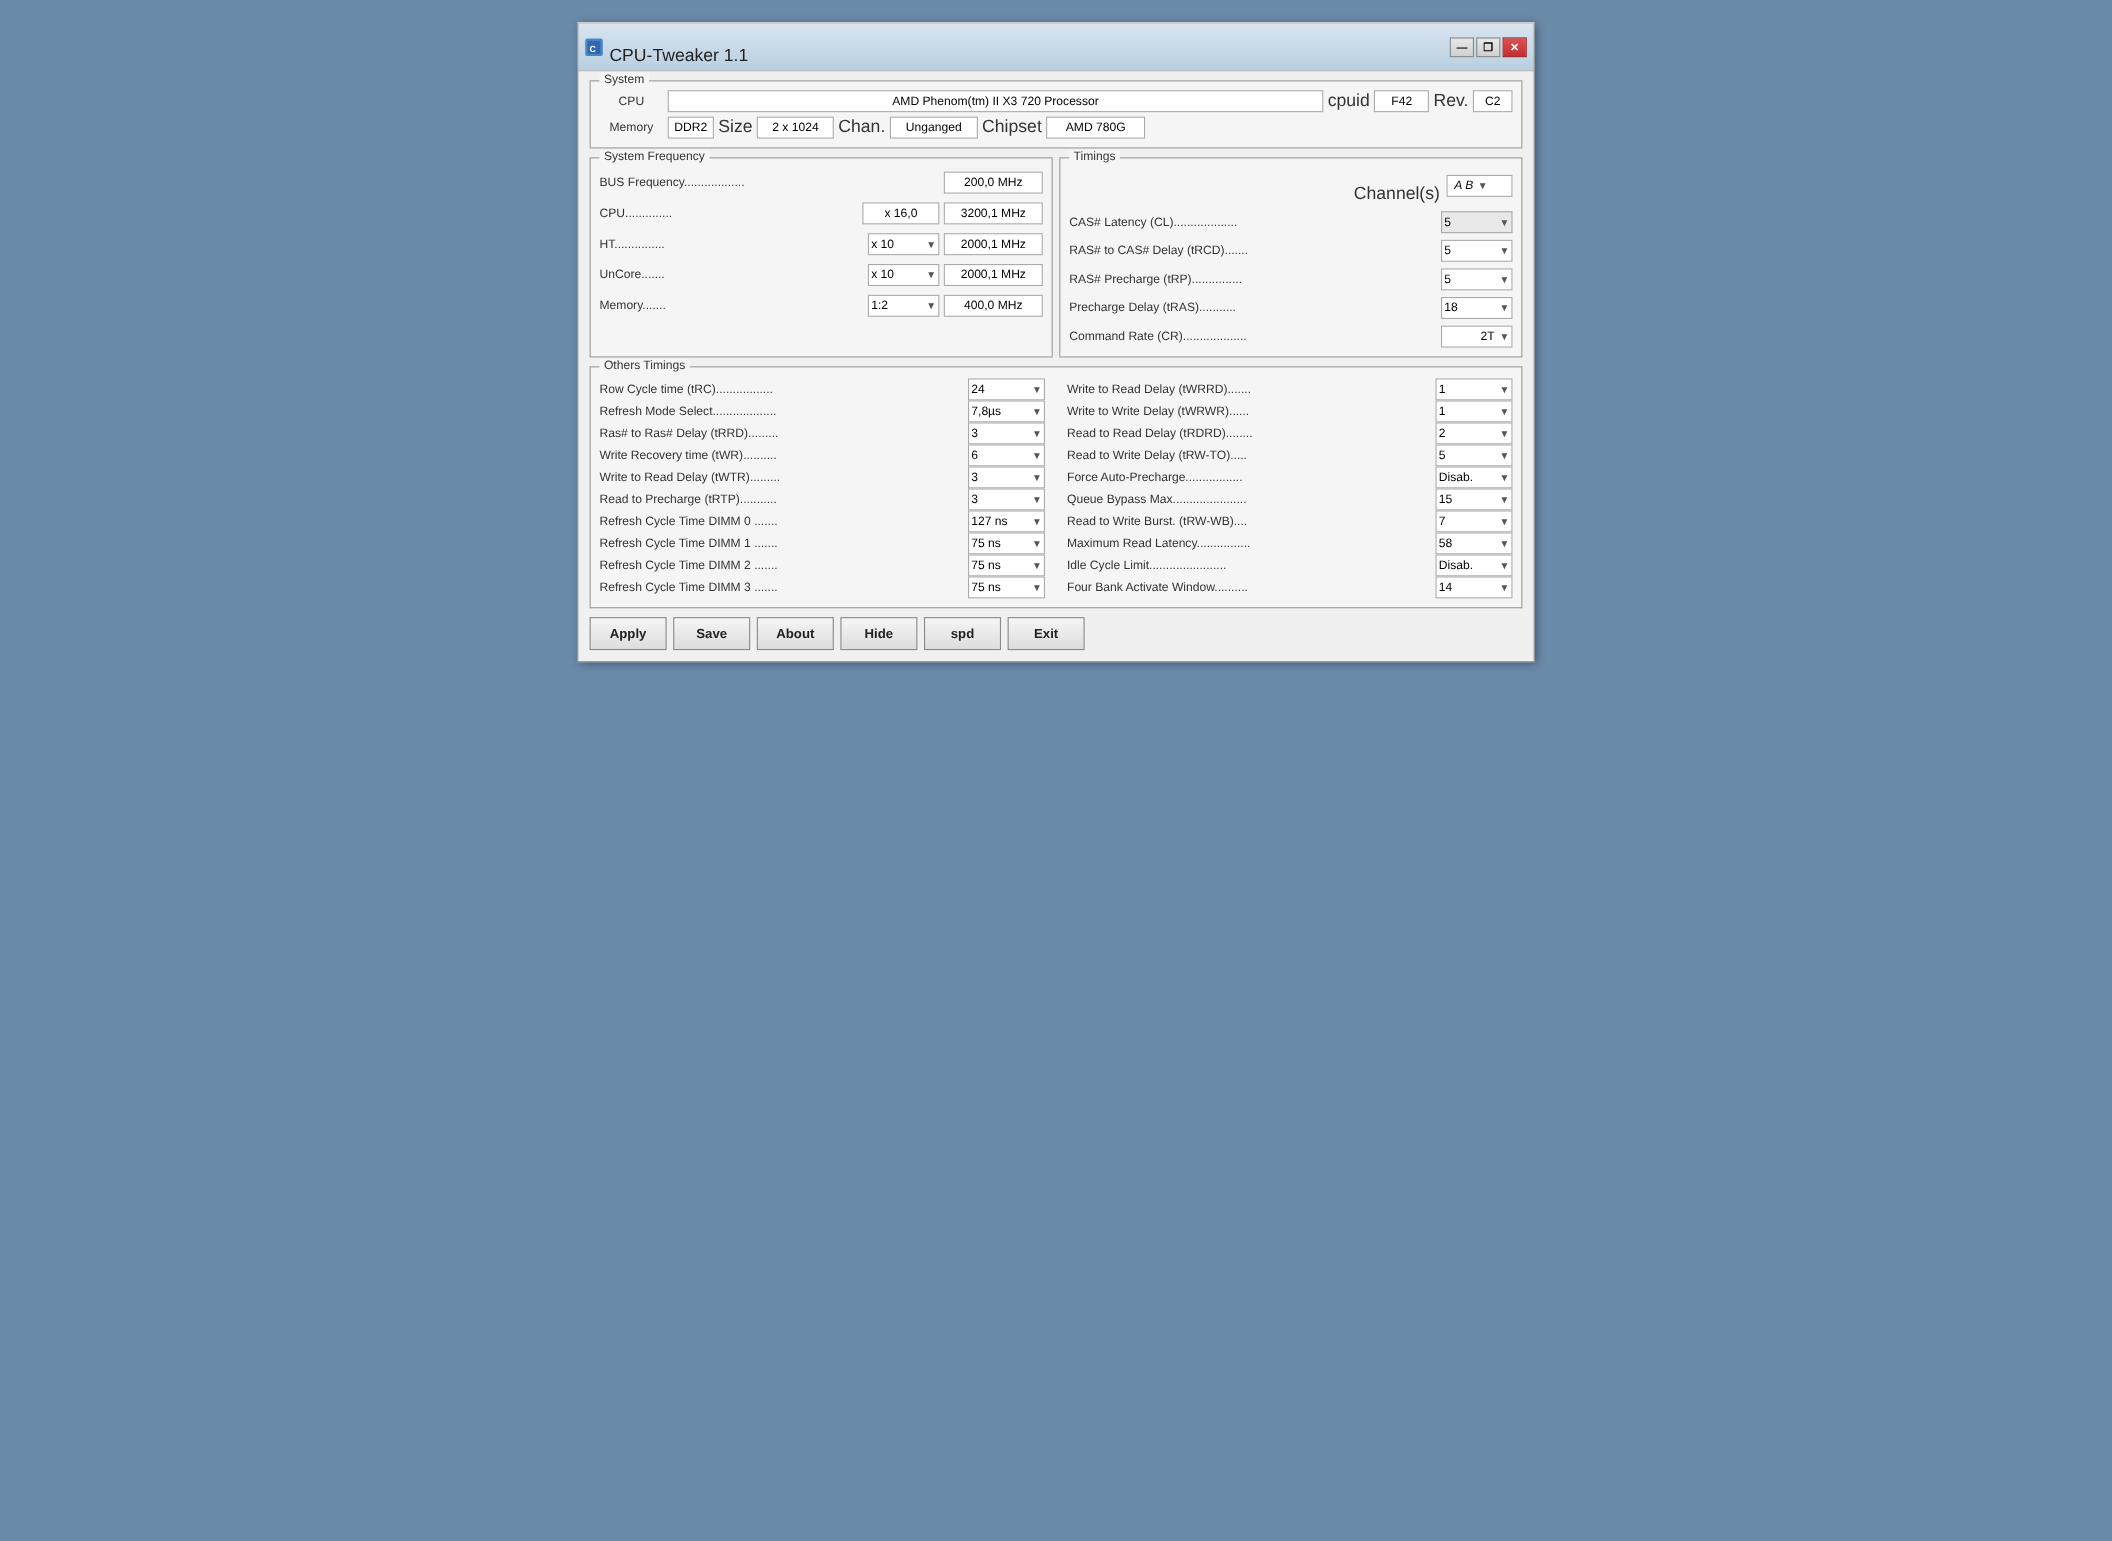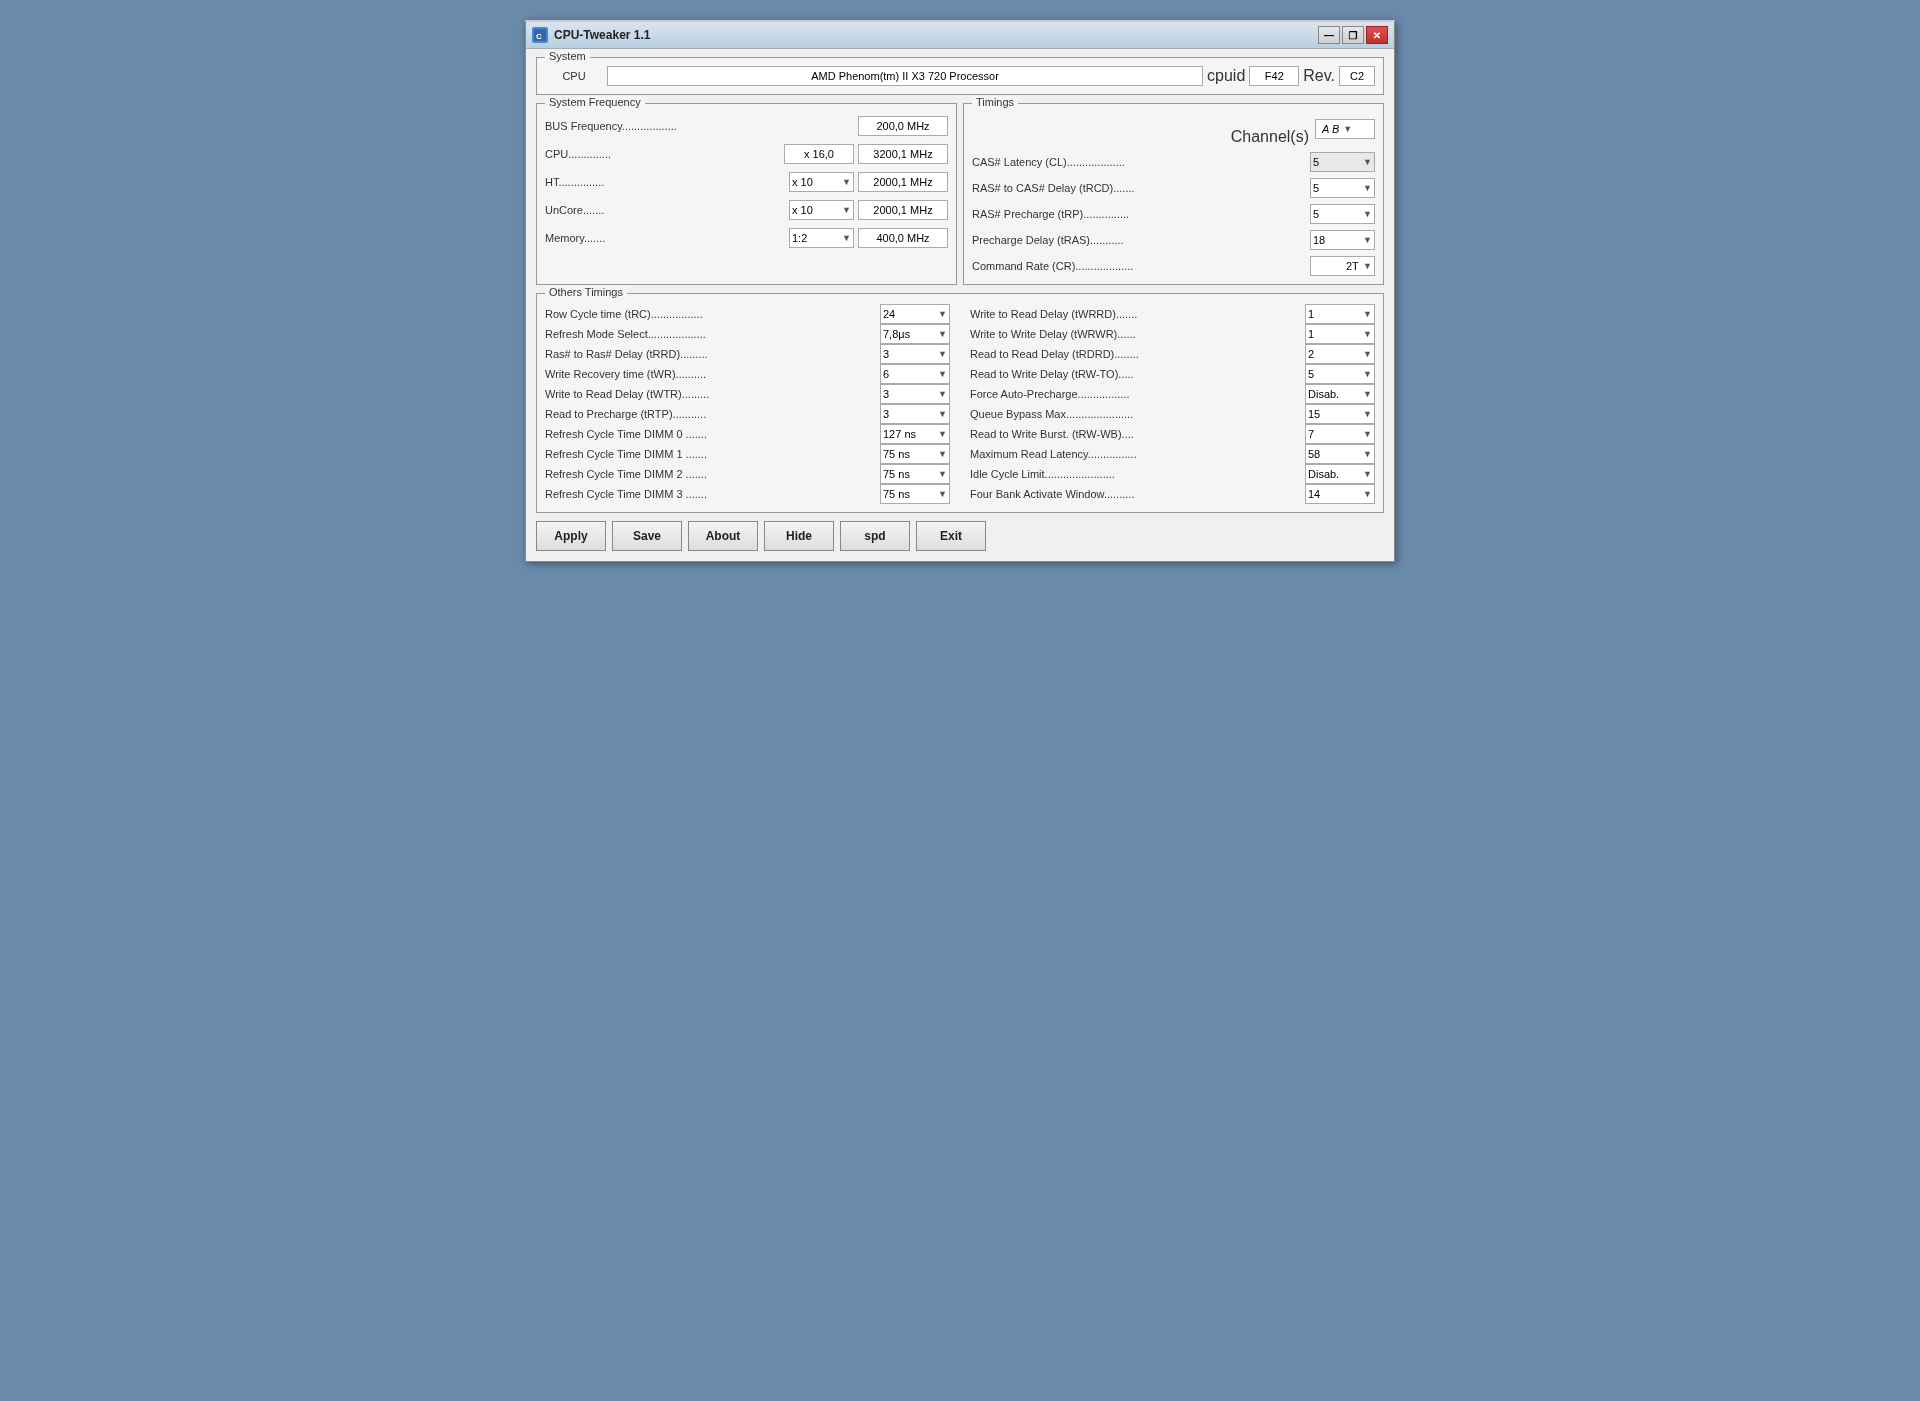--- a/index.html
+++ b/index.html
@@ -39,23 +39,24 @@
       background: #4488cc;
       border-radius: 2px;
       display: flex;
       align-items: center;
       justify-content: center;
       color: white;
       font-size: 9px;
       font-weight: bold;
     }
     .titlebar-title {
-      font-size: 12px;
-      font-weight: bold;
+      font-size: 16px;
+      font-weight: normal;
       color: #222;
+      margin-top: 16px;
     }
     .titlebar-buttons {
       display: flex;
       gap: 2px;
     }
     .title-btn {
       width: 22px;
       height: 18px;
       border: 1px solid #888;
       background: linear-gradient(to bottom, #e8e8e8, #d0d0d0);
@@ -285,20 +286,30 @@
 
       <div class="system-row">
         <span class="system-label">CPU</span>
         <div class="field-box" style="flex:1; justify-content:center;">AMD Phenom(tm) II X3 720 Processor</div>
         <span class="small-label">cpuid</span>
         <div class="field-box" style="width:50px; justify-content:center;">F42</div>
         <span class="small-label">Rev.</span>
         <div class="field-box" style="width:36px; justify-content:center;">C2</div>
       </div>
 
+      <div class="system-row">
+        <span class="system-label">Memory</span>
+        <div class="field-box" style="width:42px; justify-content:center;">DDR2</div>
+        <span class="small-label">Size</span>
+        <div class="field-box" style="width:70px; justify-content:center;">2 x 1024</div>
+        <span class="small-label">Chan.</span>
+        <div class="field-box" style="width:80px; justify-content:center;">Unganged</div>
+        <span class="small-label">Chipset</span>
+        <div class="field-box" style="width:90px; justify-content:center;">AMD 780G</div>
+      </div>
 
     </div>
 
     <div class="two-col">
 
       <div class="freq-box">
         <span class="group-label">System Frequency</span>
         <div class="freq-row">
           <span class="freq-label">BUS Frequency..................</span>
           <div class="freq-value">200,0 MHz</div>

